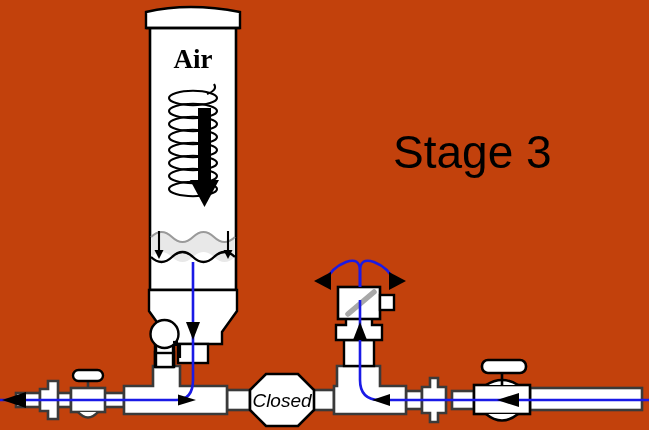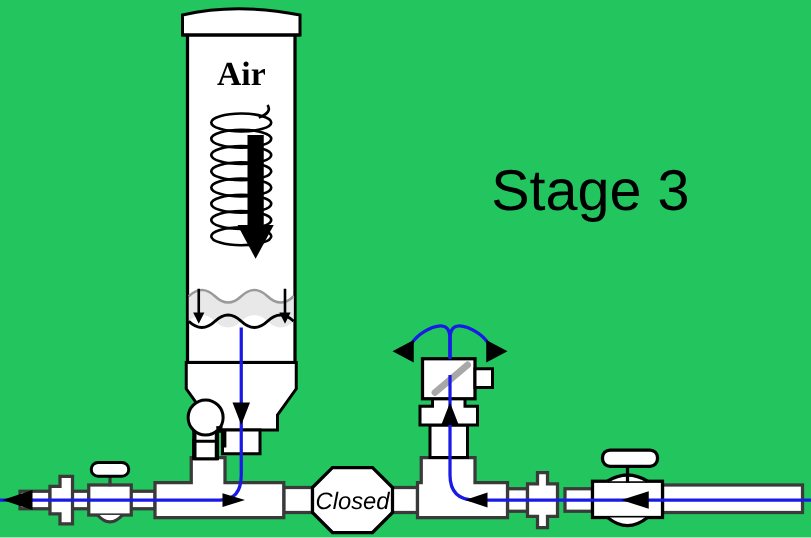--- a/index.html
+++ b/index.html
@@ -1,18 +1,18 @@
 <!DOCTYPE html>
 <html><head>
 <meta charset="utf-8">
 <style>
   html,body{margin:0;padding:0;background:#ffffff;}
   body{width:649px;height:430px;overflow:hidden;
        font-family:"Liberation Sans",sans-serif;}
-  #stage{position:relative;width:649px;height:430px;background:#22c55e;}
+  #stage{position:relative;width:649px;height:430px;background:#c2410c;}
   svg#diagram{position:absolute;left:0;top:0;width:649px;height:430px;}
   .lbl-air{font-family:"Liberation Serif",serif;font-weight:bold;font-size:27px;fill:#000;}
   .lbl-stage{font-family:"Liberation Sans",sans-serif;font-size:46px;fill:#000;}
   .lbl-closed{font-family:"Liberation Sans",sans-serif;font-style:italic;font-size:19px;fill:#000;}
 </style>
 </head>
 <body>
 
 <div id="stage">
 <svg id="diagram" viewBox="0 0 649 430">

